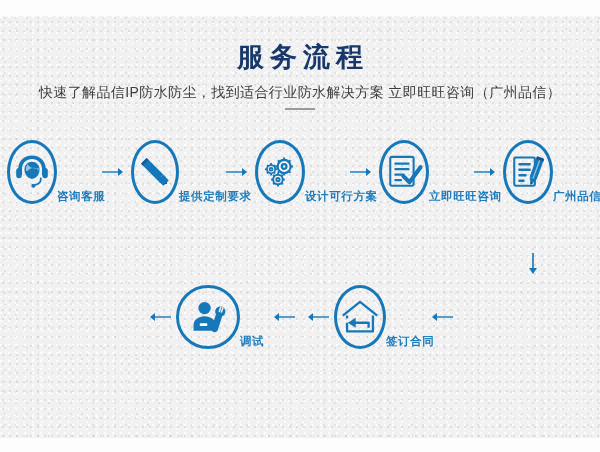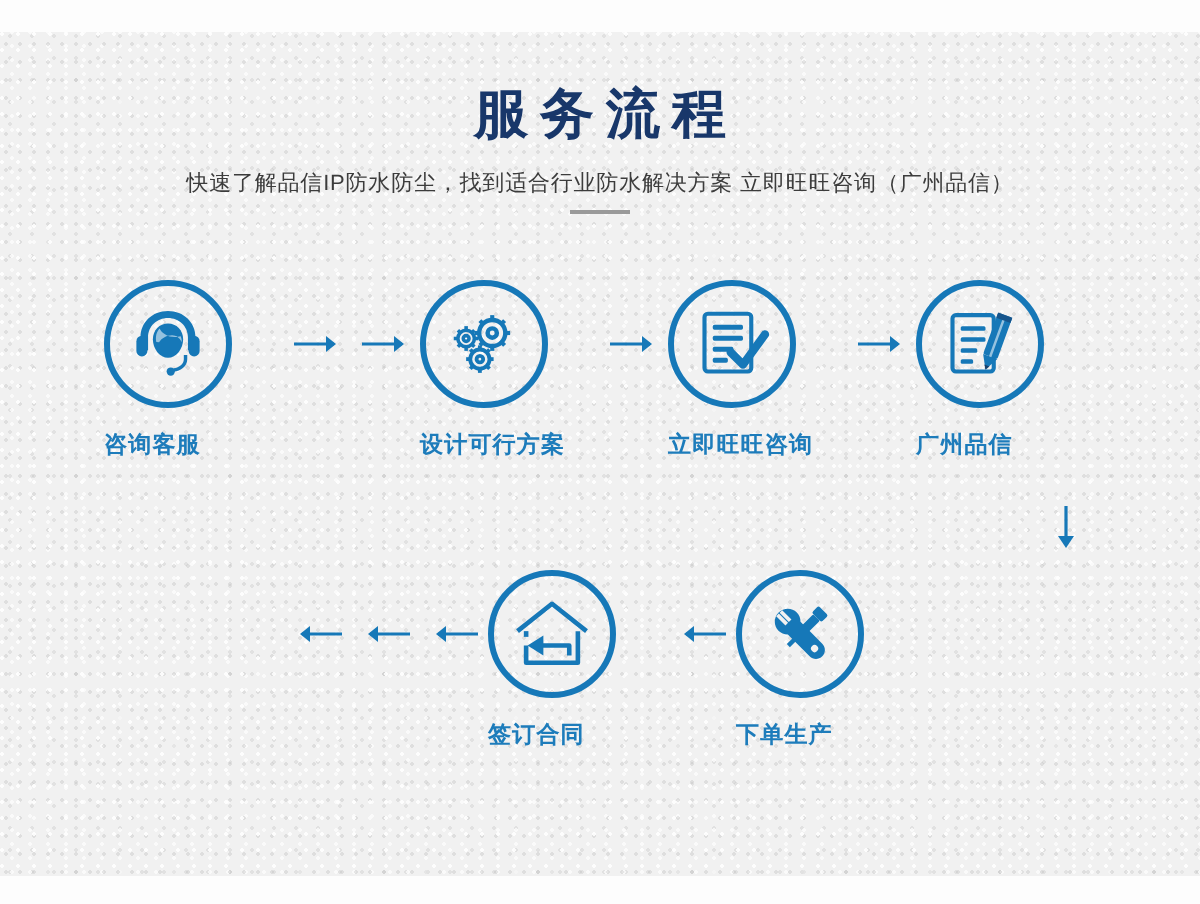--- a/index.html
+++ b/index.html
@@ -28,34 +28,34 @@
 
   
   #header{position:absolute;left:0;top:44px;width:600px;text-align:center;}
   #title{
     font-size:27px;font-weight:bold;color:#18376a;
     letter-spacing:6px;line-height:1;
     text-indent:6px;
   }
   #subtitle{
     margin-top:13px;
-    font-size:11px;color:#3c3c3c;letter-spacing:.4px;
+    font-size:14px;color:#3c3c3c;letter-spacing:.4px;
     white-space:nowrap;
   }
   #rule{
     margin:6px auto 0;width:30px;height:2px;background:#9a9a9a;
   }
 
   
   .row{position:absolute;left:0;width:600px;display:flex;
        justify-content:center;align-items:flex-start;}
   #row1{top:140px;}
   #row2{top:285px;}
 
-  .step{width:90px;display:flex;flex-direction:column;align-items:flex-start;}
+  .step{width:90px;display:flex;flex-direction:row;align-items:flex-end;}
   .circle{
     width:64px;height:64px;border-radius:50%;
     border:3px solid #1678b8;
     display:flex;align-items:center;justify-content:center;
     box-sizing:border-box;
     background:transparent;
   }
   .circle svg{display:block;}
   .label{
     margin-top:11px;
@@ -110,20 +110,48 @@
 
     <div class="arrow">
       <svg width="26" height="12" viewBox="0 0 26 12">
           <g stroke="#1678b8" stroke-width="1.4" fill="none">
             <line x1="1" y1="6" x2="21" y2="6"></line>
             <polyline points="17,2 22,6 17,10" fill="#1678b8" stroke="none"></polyline>
           </g>
         </svg>
     </div>
 
+    <div class="step">
+      <div class="circle">
+        <svg width="42" height="42" viewBox="0 0 64 64">
+          <g fill="#1678b8">
+
+            <g transform="rotate(45 32 32)">
+              <rect x="8" y="26" width="48" height="12" rx="1.5"></rect>
+              <g fill="#ffffff">
+                <rect x="15" y="26" width="2" height="5"></rect>
+                <rect x="22" y="26" width="2" height="7"></rect>
+                <rect x="29" y="26" width="2" height="5"></rect>
+                <rect x="36" y="26" width="2" height="7"></rect>
+                <rect x="43" y="26" width="2" height="5"></rect>
+              </g>
+            </g>
+
+            <g transform="rotate(-45 32 32)">
+              <rect x="26" y="8" width="12" height="36" rx="1.5"></rect>
+              <rect x="26" y="44" width="12" height="5"></rect>
+              <polygon points="26,49 38,49 32,58"></polygon>
+              <polygon points="30,55 34,55 32,58" fill="#1a4a78"></polygon>
+              <rect x="26" y="8" width="12" height="4" fill="#1a5c96"></rect>
+            </g>
+          </g>
+        </svg>
+      </div>
+      <div class="label">提供定制要求</div>
+    </div>
 
     <div class="arrow">
       <svg width="26" height="12" viewBox="0 0 26 12">
           <g stroke="#1678b8" stroke-width="1.4" fill="none">
             <line x1="1" y1="6" x2="21" y2="6"></line>
             <polyline points="17,2 22,6 17,10" fill="#1678b8" stroke="none"></polyline>
           </g>
         </svg>
     </div>
 
@@ -252,20 +280,37 @@
 
     <div class="arrow">
       <svg width="26" height="12" viewBox="0 0 26 12">
           <g stroke="#1678b8" stroke-width="1.4" fill="none">
             <line x1="5" y1="6" x2="25" y2="6"></line>
             <polyline points="9,2 4,6 9,10" fill="#1678b8" stroke="none"></polyline>
           </g>
         </svg>
     </div>
 
+    <div class="step">
+      <div class="circle">
+        <svg width="44" height="44" viewBox="0 0 64 64">
+          <g fill="#1678b8">
+            <circle cx="27" cy="19" r="9"></circle>
+            <path d="M27 31c-9 0-16 5.4-16 12.5V52h32v-8.5C43 36.4 36 31 27 31z"></path>
+            <rect x="20" y="41" width="11" height="4" rx="1" fill="#ffffff"></rect>
+            <g transform="rotate(18 46 36)">
+              <path d="M46 16c-4.2 0-7.5 3.3-7.5 7.4 0 2.3 1 4.3 2.7 5.7V50c0 2.6 2.1 4.7 4.8 4.7s4.8-2.1 4.8-4.7V29.1c1.7-1.4 2.7-3.4 2.7-5.7C53.5 19.3 50.2 16 46 16z"></path>
+              <rect x="43.6" y="16.5" width="2.2" height="8" fill="#f1f1f1"></rect>
+              <rect x="46.8" y="16.5" width="2.2" height="8" fill="#f1f1f1"></rect>
+            </g>
+          </g>
+        </svg>
+      </div>
+      <div class="label">调试</div>
+    </div>
 
     <div class="arrow">
       <svg width="26" height="12" viewBox="0 0 26 12">
           <g stroke="#1678b8" stroke-width="1.4" fill="none">
             <line x1="5" y1="6" x2="25" y2="6"></line>
             <polyline points="9,2 4,6 9,10" fill="#1678b8" stroke="none"></polyline>
           </g>
         </svg>
     </div>
 
@@ -298,38 +343,16 @@
 
     <div class="arrow">
       <svg width="26" height="12" viewBox="0 0 26 12">
           <g stroke="#1678b8" stroke-width="1.4" fill="none">
             <line x1="5" y1="6" x2="25" y2="6"></line>
             <polyline points="9,2 4,6 9,10" fill="#1678b8" stroke="none"></polyline>
           </g>
         </svg>
     </div>
 
-    <div class="step">
-      <div class="circle">
-        <svg width="44" height="44" viewBox="0 0 64 64">
-          <g fill="#1678b8">
-
-            <g transform="rotate(45 32 32)">
-              <rect x="27" y="8" width="10" height="7" rx="1.5"></rect>
-              <rect x="28.6" y="15" width="6.8" height="16" rx="1"></rect>
-              <rect x="30.4" y="31" width="3.2" height="13"></rect>
-            </g>
-
-            <g transform="rotate(-45 32 32)">
-              <path d="M32 10c-5.2 0-9.4 4.2-9.4 9.3 0 2.6 1.1 5 2.9 6.7v22.4c0 3.6 2.9 6.5 6.5 6.5s6.5-2.9 6.5-6.5V26c1.8-1.7 2.9-4.1 2.9-6.7 0-5.1-4.2-9.3-9.4-9.3z"></path>
-              <rect x="28.9" y="10.6" width="2.7" height="9.5" fill="#f1f1f1"></rect>
-              <rect x="32.4" y="10.6" width="2.7" height="9.5" fill="#f1f1f1"></rect>
-              <circle cx="32" cy="47" r="2.6" fill="#f1f1f1"></circle>
-            </g>
-          </g>
-        </svg>
-      </div>
-      <div class="label">下单生产</div>
-    </div>
 
   </div>
 
 </div>
 
 </body></html>

